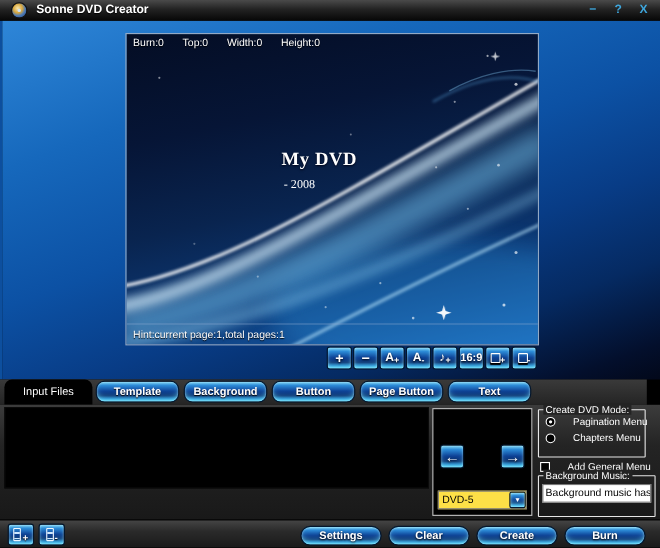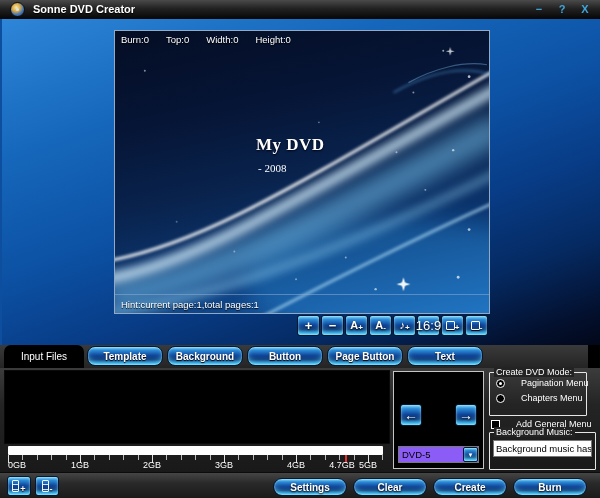--- a/index.html
+++ b/index.html
@@ -34,21 +34,21 @@
     color:#fff;font-size:9.5px;border-top:1px solid rgba(140,170,210,.55);text-shadow:0 1px 1px #000;}
 
   
   .glass{background:linear-gradient(180deg,#86dcf8 0%,#2d8cd8 18%,#0e4296 48%,#082a6a 72%,#1268b8 86%,#4cc8f4 100%);
     border:1px solid #03172e;box-shadow:inset 0 0 2px rgba(255,255,255,.55), inset 0 -5px 7px -3px #6ae4ff;
     color:#fff;display:flex;align-items:center;justify-content:center;cursor:pointer;}
   .pv-toolbar{position:absolute;right:112px;top:296px;display:flex;gap:1px;}
   .pv-btn{width:23px;height:21px;border-radius:3px;font-weight:bold;font-size:13px;text-shadow:0 1px 2px #000;}
   .pv-btn .main{line-height:1;}
   .pv-btn .sub{font-size:8px;line-height:1;margin-top:4px;font-weight:bold;}
-  .pv-btn .tiny{font-size:13px;font-weight:normal;}
+  .pv-btn .tiny{font-size:10px;font-weight:bold;}
   .rect-glyph{display:inline-block;width:9px;height:9px;border:1.5px solid #fff;border-radius:1px;box-shadow:0 1px 1px #000;}
   .film-glyph{display:inline-block;width:7px;height:12px;border:1.5px solid #eef6ff;border-radius:1px;
     background:linear-gradient(180deg,transparent 0 3px,#cfe8ff 3px 4px,transparent 4px 8px,#cfe8ff 8px 9px,transparent 9px);}
 
   
   .tabbar{position:absolute;left:0;top:345px;width:588px;height:23px;
     background:linear-gradient(180deg,#3a3a3a,#242424);}
   .tab-active{position:absolute;left:4px;top:0;width:80px;height:23px;background:#000;
     border-radius:7px 7px 0 0;color:#fff;font-size:10px;display:flex;align-items:center;justify-content:center;}
   .tab-btn{position:absolute;top:1px;width:76px;height:20px;border-radius:8px;font-size:10px;font-weight:bold;text-shadow:0 1px 1px #000;}
@@ -66,21 +66,21 @@
   .cap-major{position:absolute;top:0;width:1px;height:8px;background:#e0e0e0;}
   .cap-red{position:absolute;top:0;width:2px;height:8px;background:#e03030;}
   .cap-label{position:absolute;top:15px;color:#fff;font-size:9px;transform:translateX(-50%);white-space:nowrap;}
   .cap-label.first{transform:none;}
 
   
   .navigator{position:absolute;left:393px;top:3px;width:91px;height:98px;background:#000;border:1px solid #c4c4c4;}
   .nav-btn{position:absolute;top:32px;width:22px;height:22px;border-radius:3px;font-size:14px;font-weight:bold;text-shadow:0 1px 2px #000;}
   .nav-prev{left:6px;}
   .nav-next{right:6px;}
-  .combo{position:absolute;left:4px;bottom:5px;width:81px;height:17px;background:#8b5cf6;border:1px solid #7a7a7a;display:flex;align-items:center;}
+  .combo{position:absolute;left:4px;bottom:5px;width:81px;height:17px;background:#fde047;border:1px solid #7a7a7a;display:flex;align-items:center;}
   .combo-value{flex:1;font-size:9.5px;color:#000;padding-left:3px;}
   .combo-btn{width:15px;height:15px;border-radius:2px;font-size:6px;margin-right:0;}
 
   
   .rightpanel{position:absolute;left:488px;top:0;width:110px;height:104px;color:#fff;}
   .groupbox{position:absolute;border:1px solid #e6e6e6;border-radius:1px;}
   .gb-mode{left:1px;top:4px;width:98px;height:44px;}
   .gb-music{left:1px;top:64px;width:107px;height:38px;}
   .gb-legend{position:absolute;top:-6px;left:4px;background:#232323;padding:0 2px;font-size:9px;white-space:nowrap;}
   .opt-row{display:flex;align-items:center;gap:4px;margin:5px 0 0 6px;}
@@ -210,39 +210,20 @@
     <div class="tab-btn glass" style="left:87px;">Template</div>
     <div class="tab-btn glass" style="left:167px;">Background</div>
     <div class="tab-btn glass" style="left:247px;">Button</div>
     <div class="tab-btn glass" style="left:327px;">Page Button</div>
     <div class="tab-btn glass" style="left:407px;">Text</div>
   </div>
 
   <div class="workarea">
     <div class="filelist"></div>
 
-    <div class="capacity">
-      <div class="cap-bar"></div>
-      <div class="cap-ticks">
-        <div class="cap-major" style="left:0;"></div>
-        <div class="cap-major" style="left:72px;"></div>
-        <div class="cap-major" style="left:144px;"></div>
-        <div class="cap-major" style="left:216px;"></div>
-        <div class="cap-major" style="left:288px;"></div>
-        <div class="cap-red" style="left:337px;"></div>
-        <div class="cap-major" style="left:360px;"></div>
-      </div>
-      <span class="cap-label first" style="left:4px;">0GB</span>
-      <span class="cap-label" style="left:76px;">1GB</span>
-      <span class="cap-label" style="left:148px;">2GB</span>
-      <span class="cap-label" style="left:220px;">3GB</span>
-      <span class="cap-label" style="left:292px;">4GB</span>
-      <span class="cap-label" style="left:338px;">4.7GB</span>
-      <span class="cap-label" style="left:364px;">5GB</span>
-    </div>
 
     <div class="navigator">
       <div class="nav-btn nav-prev glass">
         <span>←</span>
       </div>
       <div class="nav-btn nav-next glass">
         <span>→</span>
       </div>
       <div class="combo">
         <span class="combo-value">DVD-5</span>

